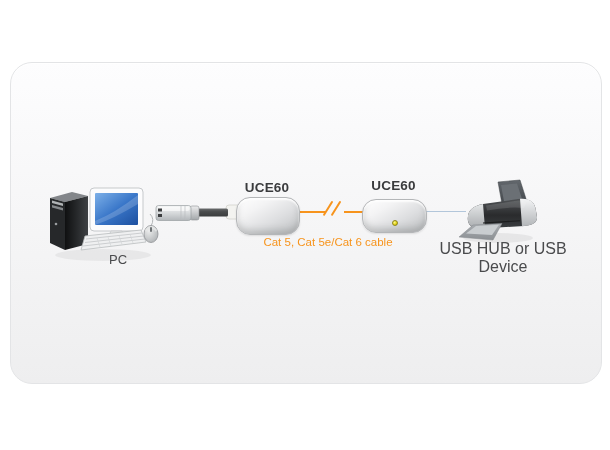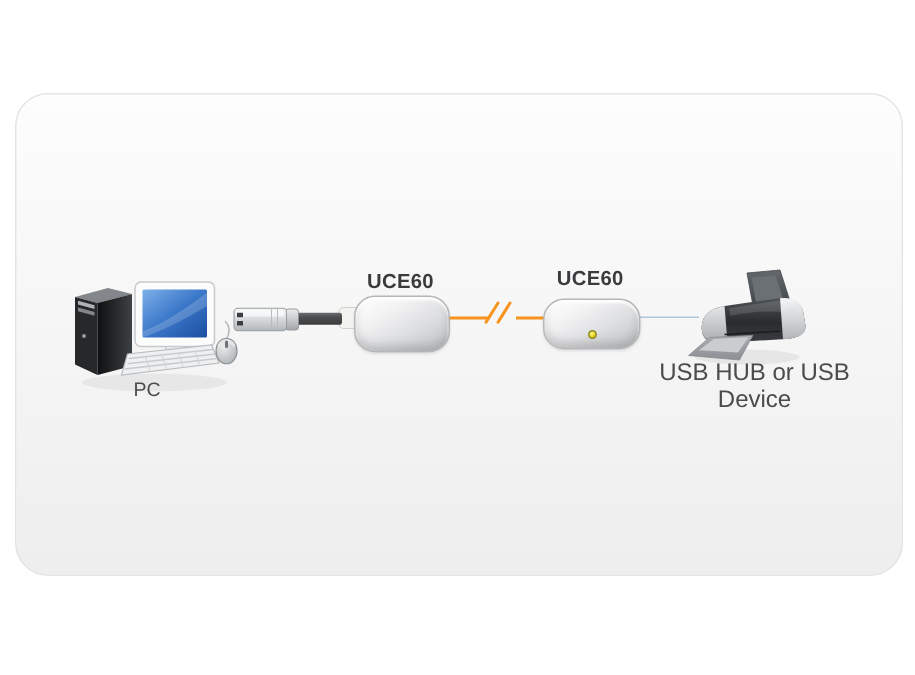--- a/index.html
+++ b/index.html
@@ -36,21 +36,21 @@
   .slash{
     position:absolute;top:200px;width:2.4px;height:17px;background:#F7941D;
     border-radius:2px;transform:rotate(32deg);
   }
   .s1{left:327px;} .s2{left:334.5px;}
   .usb-line{position:absolute;left:426px;top:210.5px;width:40px;height:1.6px;background:#b2c6da;}
   
   .dev-label{position:absolute;font-weight:bold;font-size:13.5px;color:#3a3b3d;text-align:center;letter-spacing:.2px;}
   .dev1-label{left:236px;top:180px;width:62px;}
   .dev2-label{left:362px;top:178px;width:63px;}
-  .pc-label{position:absolute;left:68px;top:252px;width:60px;text-align:center;font-size:13px;color:#4a4b4d;}
+  .pc-label{position:absolute;left:88px;top:252px;width:60px;text-align:center;font-size:13px;color:#4a4b4d;}
   .cat-label{position:absolute;left:240px;top:236px;width:176px;text-align:center;font-size:11.5px;color:#F7941D;}
   .usbdev-label{position:absolute;left:425px;top:240px;width:156px;text-align:center;font-size:16px;color:#4a4b4d;}
 </style>
 </head>
 <body>
 
 <div class="stage">
 
   <div class="panel"></div>
 
@@ -179,15 +179,16 @@
     </g>
     <g>
       <polygon points="15,47 44,45.5 35,62 1,59" fill="url(#trayGrad)" stroke="#85898c" stroke-width="0.5"></polygon>
       <polygon points="18,48 41,46.8 34,57 8,55.5" fill="#c9cdd0"></polygon>
     </g>
   </svg>
 
   <div class="dev-label dev1-label">UCE60</div>
   <div class="dev-label dev2-label">UCE60</div>
   <div class="pc-label">PC</div>
+  <div class="cat-label">Cat 5, Cat 5e/Cat 6 cable</div>
   <div class="usbdev-label">USB HUB or USB Device</div>
 
 </div>
 
 </body></html>

